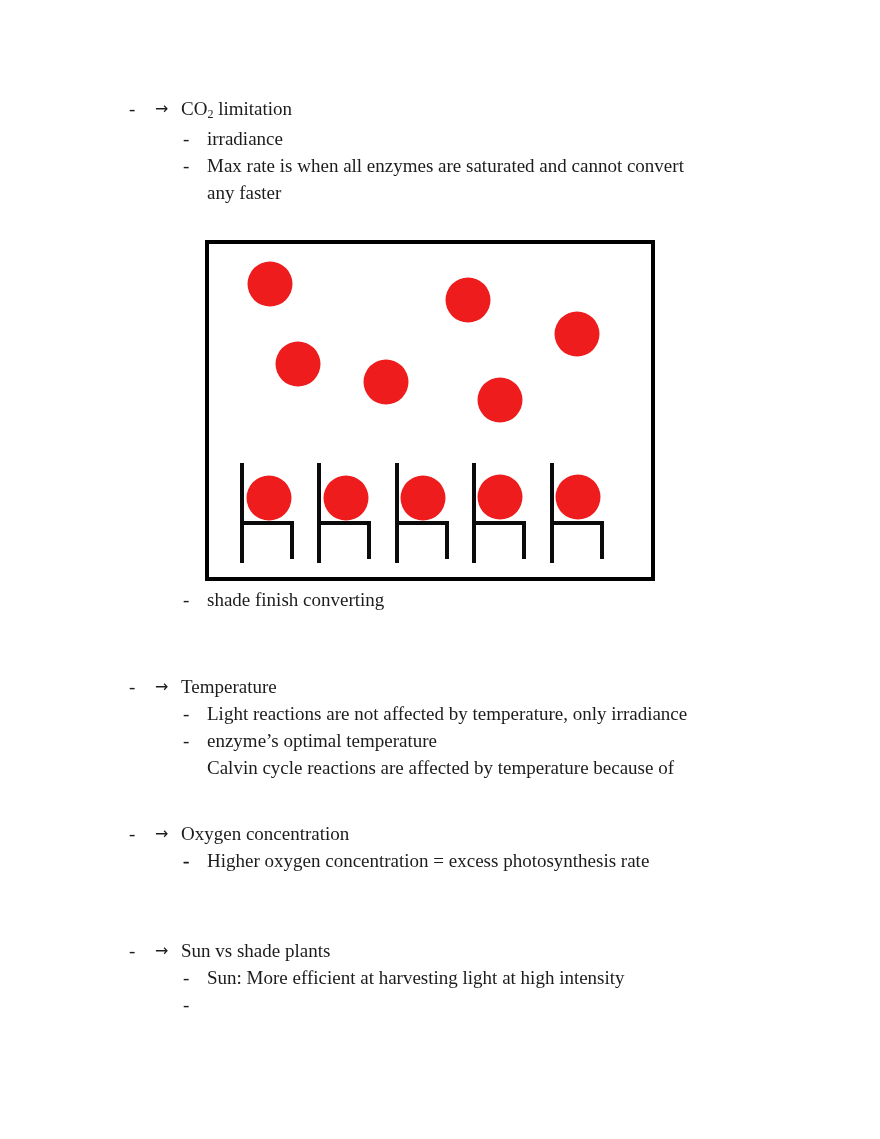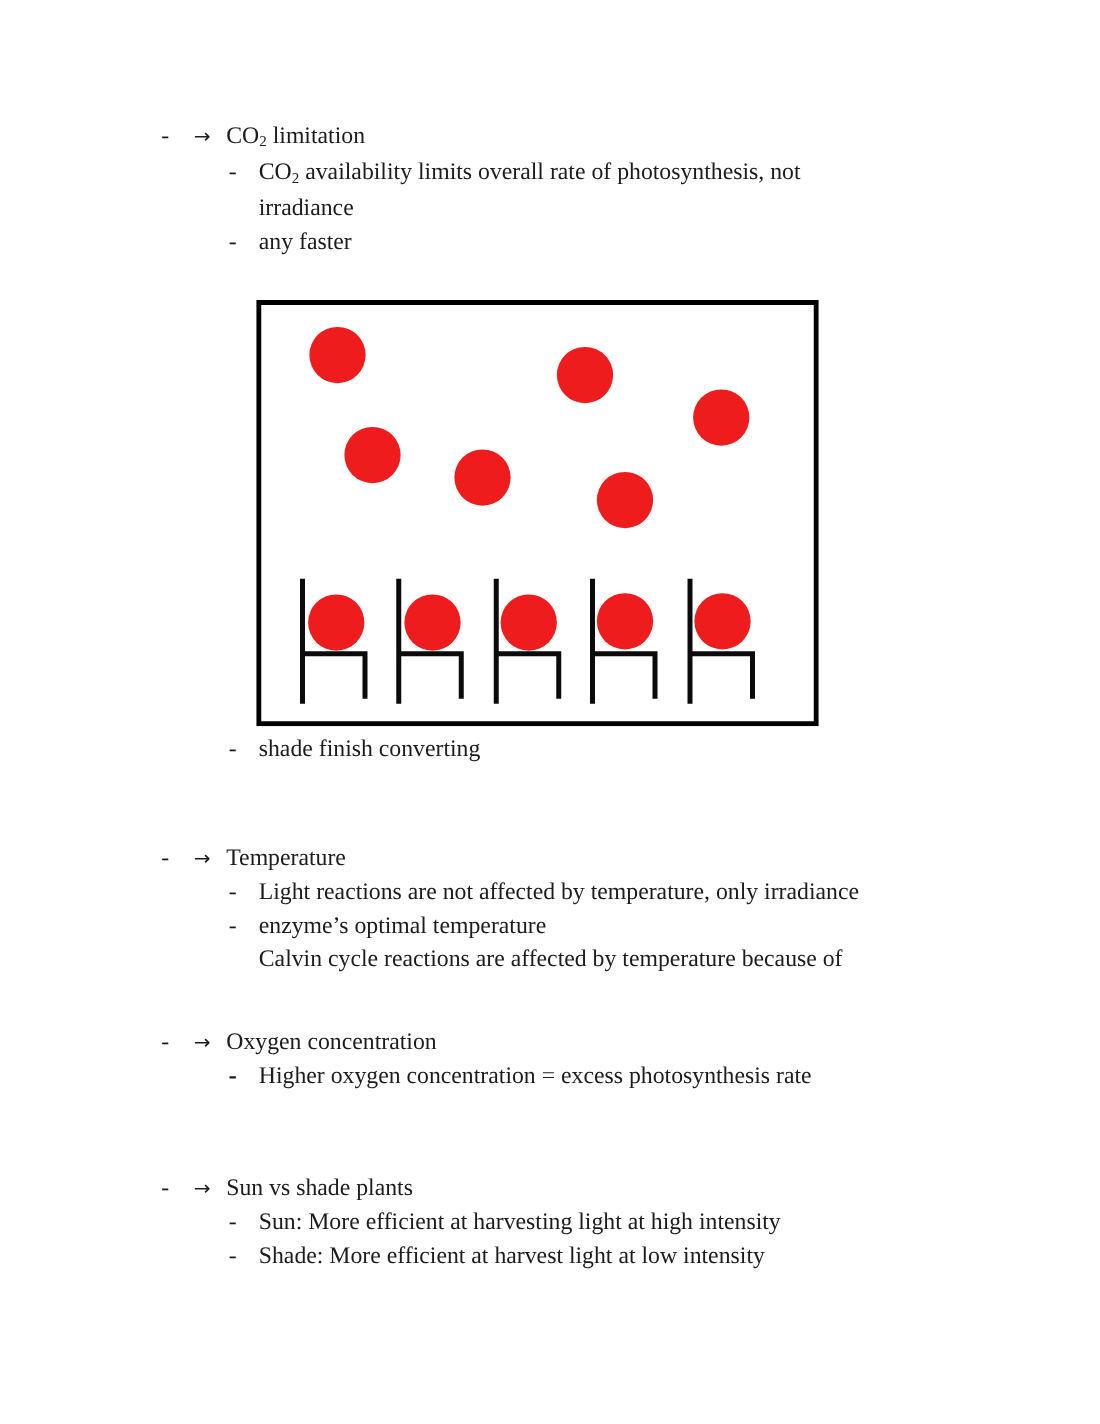--- a/index.html
+++ b/index.html
@@ -44,25 +44,25 @@
 <div class="page" style="color: rgb(28, 28, 28);">
 
   <div class="txt-block" style="top:95px">
     <div class="hrow">
       <span class="dash">-</span>
       <span class="arrow">→</span>
       <span class="htext"><span>CO</span><span class="sub">2</span><span> limitation</span></span>
     </div>
     <div class="irow">
       <span class="dash">-</span>
-      <span class="itext"><div class="line"><span>CO</span><span class="sub">2</span><span> availability limits overall rate of photosynthesis, not</span></div><div class="line"><span>irradiance</span></div></span>
+      <span class="itext"><div class="line"><span>irradiance</span></div></span>
     </div>
     <div class="irow">
       <span class="dash">-</span>
-      <span class="itext"><div class="line"><span>any faster</span></div></span>
+      <span class="itext"><div class="line"><span>Max rate is when all enzymes are saturated and cannot convert</span></div><div class="line"><span>any faster</span></div></span>
     </div>
   </div>
 
   <div class="diagram">
     <svg id="diagram-svg" xmlns="http://www.w3.org/2000/svg" viewBox="0 0 450 341">
         <rect x="2" y="2" width="446" height="337" fill="#ffffff" stroke="#000000" stroke-width="4"></rect>
         <path d="M 37 223 L 37 323 M 37 283 L 89 283 M 87 283 L 87 319" fill="none" stroke="#0b0b0b" stroke-width="4"></path>
         <path d="M 114 223 L 114 323 M 114 283 L 166 283 M 164 283 L 164 319" fill="none" stroke="#0b0b0b" stroke-width="4"></path>
         <path d="M 192 223 L 192 323 M 192 283 L 244 283 M 242 283 L 242 319" fill="none" stroke="#0b0b0b" stroke-width="4"></path>
         <path d="M 269 223 L 269 323 M 269 283 L 321 283 M 319 283 L 319 319" fill="none" stroke="#0b0b0b" stroke-width="4"></path>
@@ -124,17 +124,16 @@
       <span class="dash">-</span>
       <span class="arrow">→</span>
       <span class="htext"><span>Sun vs shade plants</span></span>
     </div>
     <div class="irow">
       <span class="dash">-</span>
       <span class="itext"><div class="line"><span>Sun: More efficient at harvesting light at high intensity</span></div></span>
     </div>
     <div class="irow">
       <span class="dash">-</span>
-      <span class="itext"><div class="line"><span>Shade: More efficient at harvest light at low intensity</span></div></span>
     </div>
   </div>
 
 </div>
 
 </body></html>

